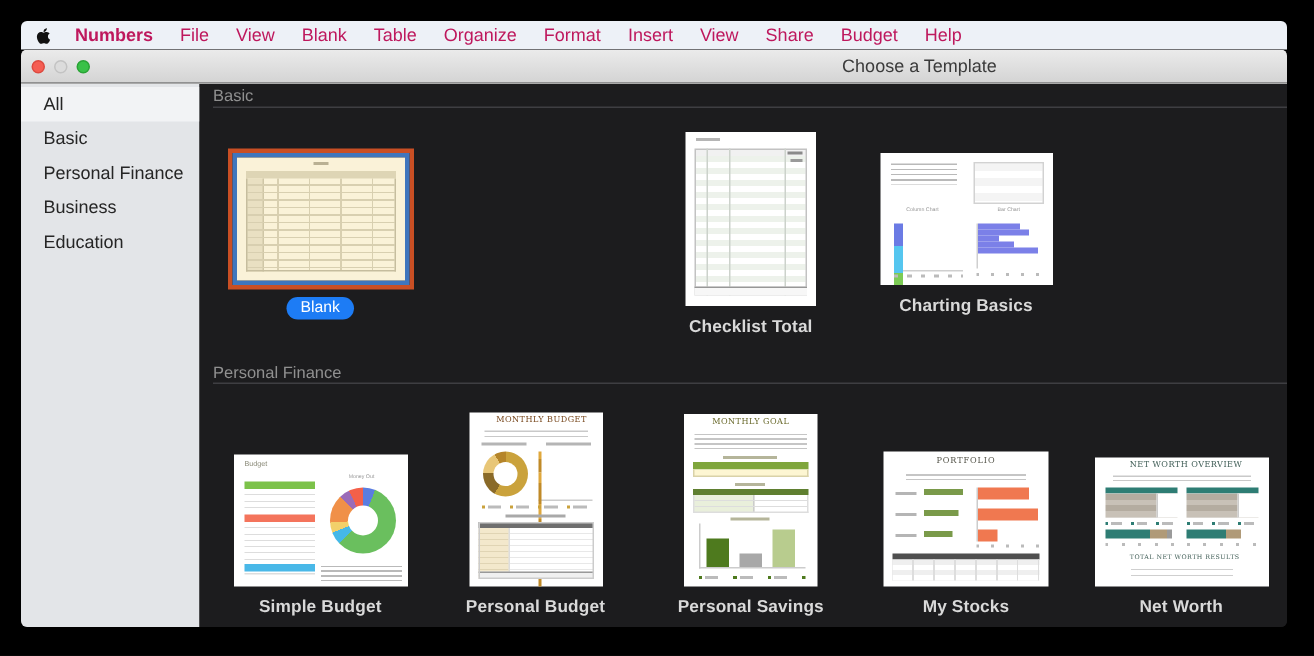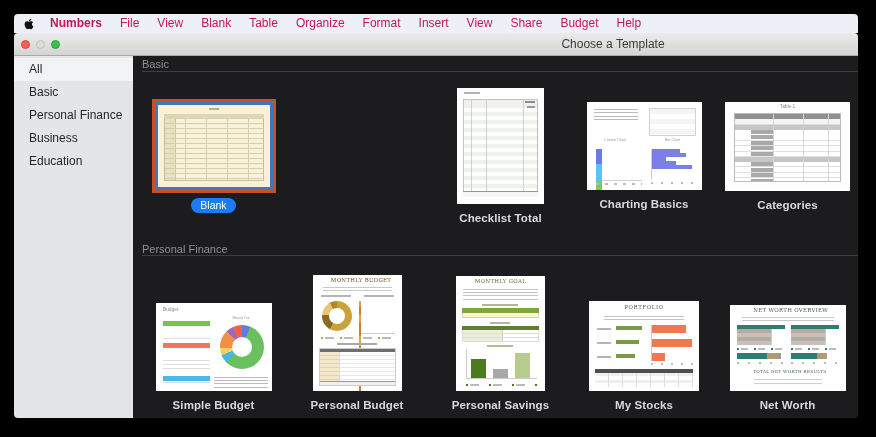--- a/index.html
+++ b/index.html
@@ -325,37 +325,20 @@
               <i style="width:34px"></i>
               <i style="width:14px"></i>
               <i style="width:24px"></i>
               <i style="width:40px"></i>
           </b>
           <i class="cb-ht"></i>
         </div>
         <div class="tname">Charting Basics</div>
       </div>
 
-      <div class="tcell row1 c4">
-        <div class="art art-cg">
-          <span class="micro" style="top:2px">Table 1</span>
-          <i class="cg-lc"></i>
-            <i class="cg-r1"></i>
-            <i class="cg-r2"></i>
-          <i class="cg-h"></i>
-            <i class="cg-sh"></i>
-            <i class="cg-g1"></i>
-            <i class="cg-g2"></i>
-          <i class="cg-v1"></i>
-            <i class="cg-v2"></i>
-            <i class="cg-v3"></i>
-            <i class="cg-tb"></i>
-        </div>
-        <div class="tname">Categories</div>
-      </div>
 
       <div class="sec-h" id="sec2-h">Personal Finance</div>
       <div class="sec-line" id="sec2-line"></div>
 
       <div class="tcell row2 c0">
         <div class="art art-sb">
           <span class="micro-l" style="top:4px;left:7px">Budget</span>
           <i class="sb-g"></i>
             <i class="sb-r1"></i>
             <i class="sb-rr"></i>

